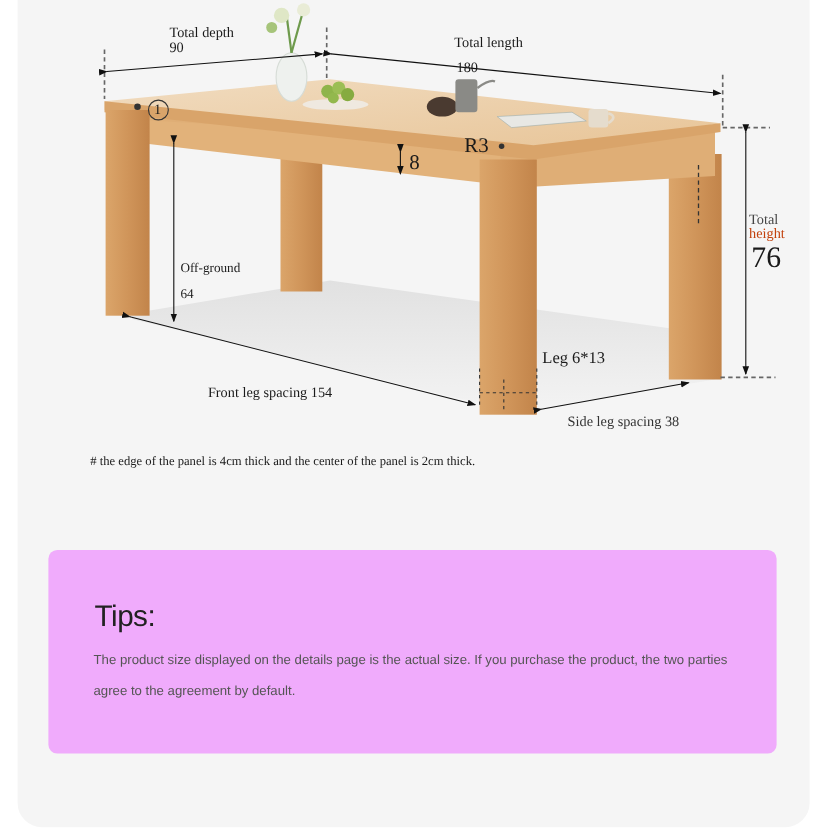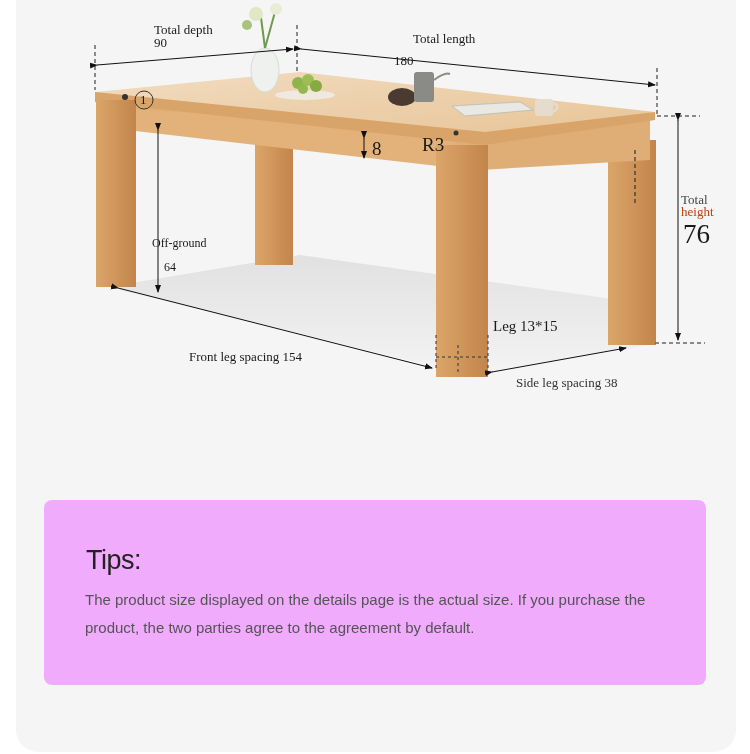--- a/index.html
+++ b/index.html
@@ -14,21 +14,21 @@
     .md { font-size: 13px; }
     .lg { font-size: 19px; }
     .xl { font-size: 27px; }
     .note { position: absolute; left: 82px; top: 414px; width: 360px;
             font-size: 11.5px; line-height: 12px; color: #1a1a1a; }
     .tips-card { position: absolute; left: 44px; top: 500px; width: 662px; height: 185px;
                  background: #f0abfc; border-radius: 8px; }
     .tips-title { position: absolute; left: 42px; top: 45px; font-size: 27px; color: #222;
                   letter-spacing: -0.5px; }
     .tips-body { position: absolute; left: 41px; top: 86px; width: 580px;
-                 font-size: 15px; line-height: 28px; color: #555; }
+                 font-size: 12px; line-height: 28px; color: #555; }
   </style>
 </head>
 <body>
 
 <div class="panel"></div>
 
 <div class="diagram">
   <svg width="750" height="460" viewBox="0 0 750 460">
     <defs>
       <marker id="ah" markerWidth="8" markerHeight="8" refX="7" refY="4" orient="auto">
@@ -108,31 +108,32 @@
     <line x1="488" y1="335" x2="488" y2="370" stroke="#333" stroke-width="1" stroke-dasharray="3,3"></line>
 
     <circle cx="125" cy="97" r="3" fill="#333"></circle>
     <circle cx="144" cy="100" r="9" fill="none" stroke="#333" stroke-width="1"></circle>
     <circle cx="456" cy="133" r="2.5" fill="#333"></circle>
   </svg>
 
   <div class="lbl md" style="left:154px;top:23px;">Total depth</div>
   <div class="lbl md" style="left:154px;top:36px;">90</div>
   <div class="lbl md" style="left:413px;top:32px;">Total length</div>
-  <div class="lbl md" style="left:394px;top:54px;">180</div>
+  <div class="lbl md" style="left:415px;top:54px;">180</div>
   <div class="lbl md" style="left:140px;top:93px;">1</div>
-  <div class="lbl lg" style="left:422px;top:135px;">R3</div>
+  <div class="lbl lg" style="left:422px;top:123px;">R3</div>
   <div class="lbl lg" style="left:372px;top:139px;">8</div>
-  <div class="lbl sm" style="left:152px;top:237px;">Off-ground</div>
+  <div class="lbl sm" style="left:164px;top:237px;">Off-ground</div>
   <div class="lbl sm" style="left:164px;top:261px;">64</div>
   <div class="lbl md" style="left:681px;top:193px;color:#444;">Total</div>
   <div class="lbl md" style="left:681px;top:205px;color:#c2410c;">height</div>
   <div class="lbl xl" style="left:683px;top:220px;">76</div>
-  <div class="lbl" style="left:493px;top:318px;font-size:15px;">Leg 13*15</div>
+  <div class="lbl" style="left:493px;top:318px;font-size:15px;">Leg 6*13</div>
   <div class="lbl md" style="left:189px;top:350px;">Front leg spacing 154</div>
   <div class="lbl md" style="left:516px;top:376px;color:#333;">Side leg spacing 38</div>
 
+  <div class="note"># the edge of the panel is 4cm thick and the center of the panel is 2cm thick.</div>
 </div>
 
 <div class="tips-card">
   <div class="tips-title">Tips:</div>
   <div class="tips-body">The product size displayed on the details page is the actual size. If you purchase the product, the two parties agree to the agreement by default.</div>
 </div>
 
 </body></html>

